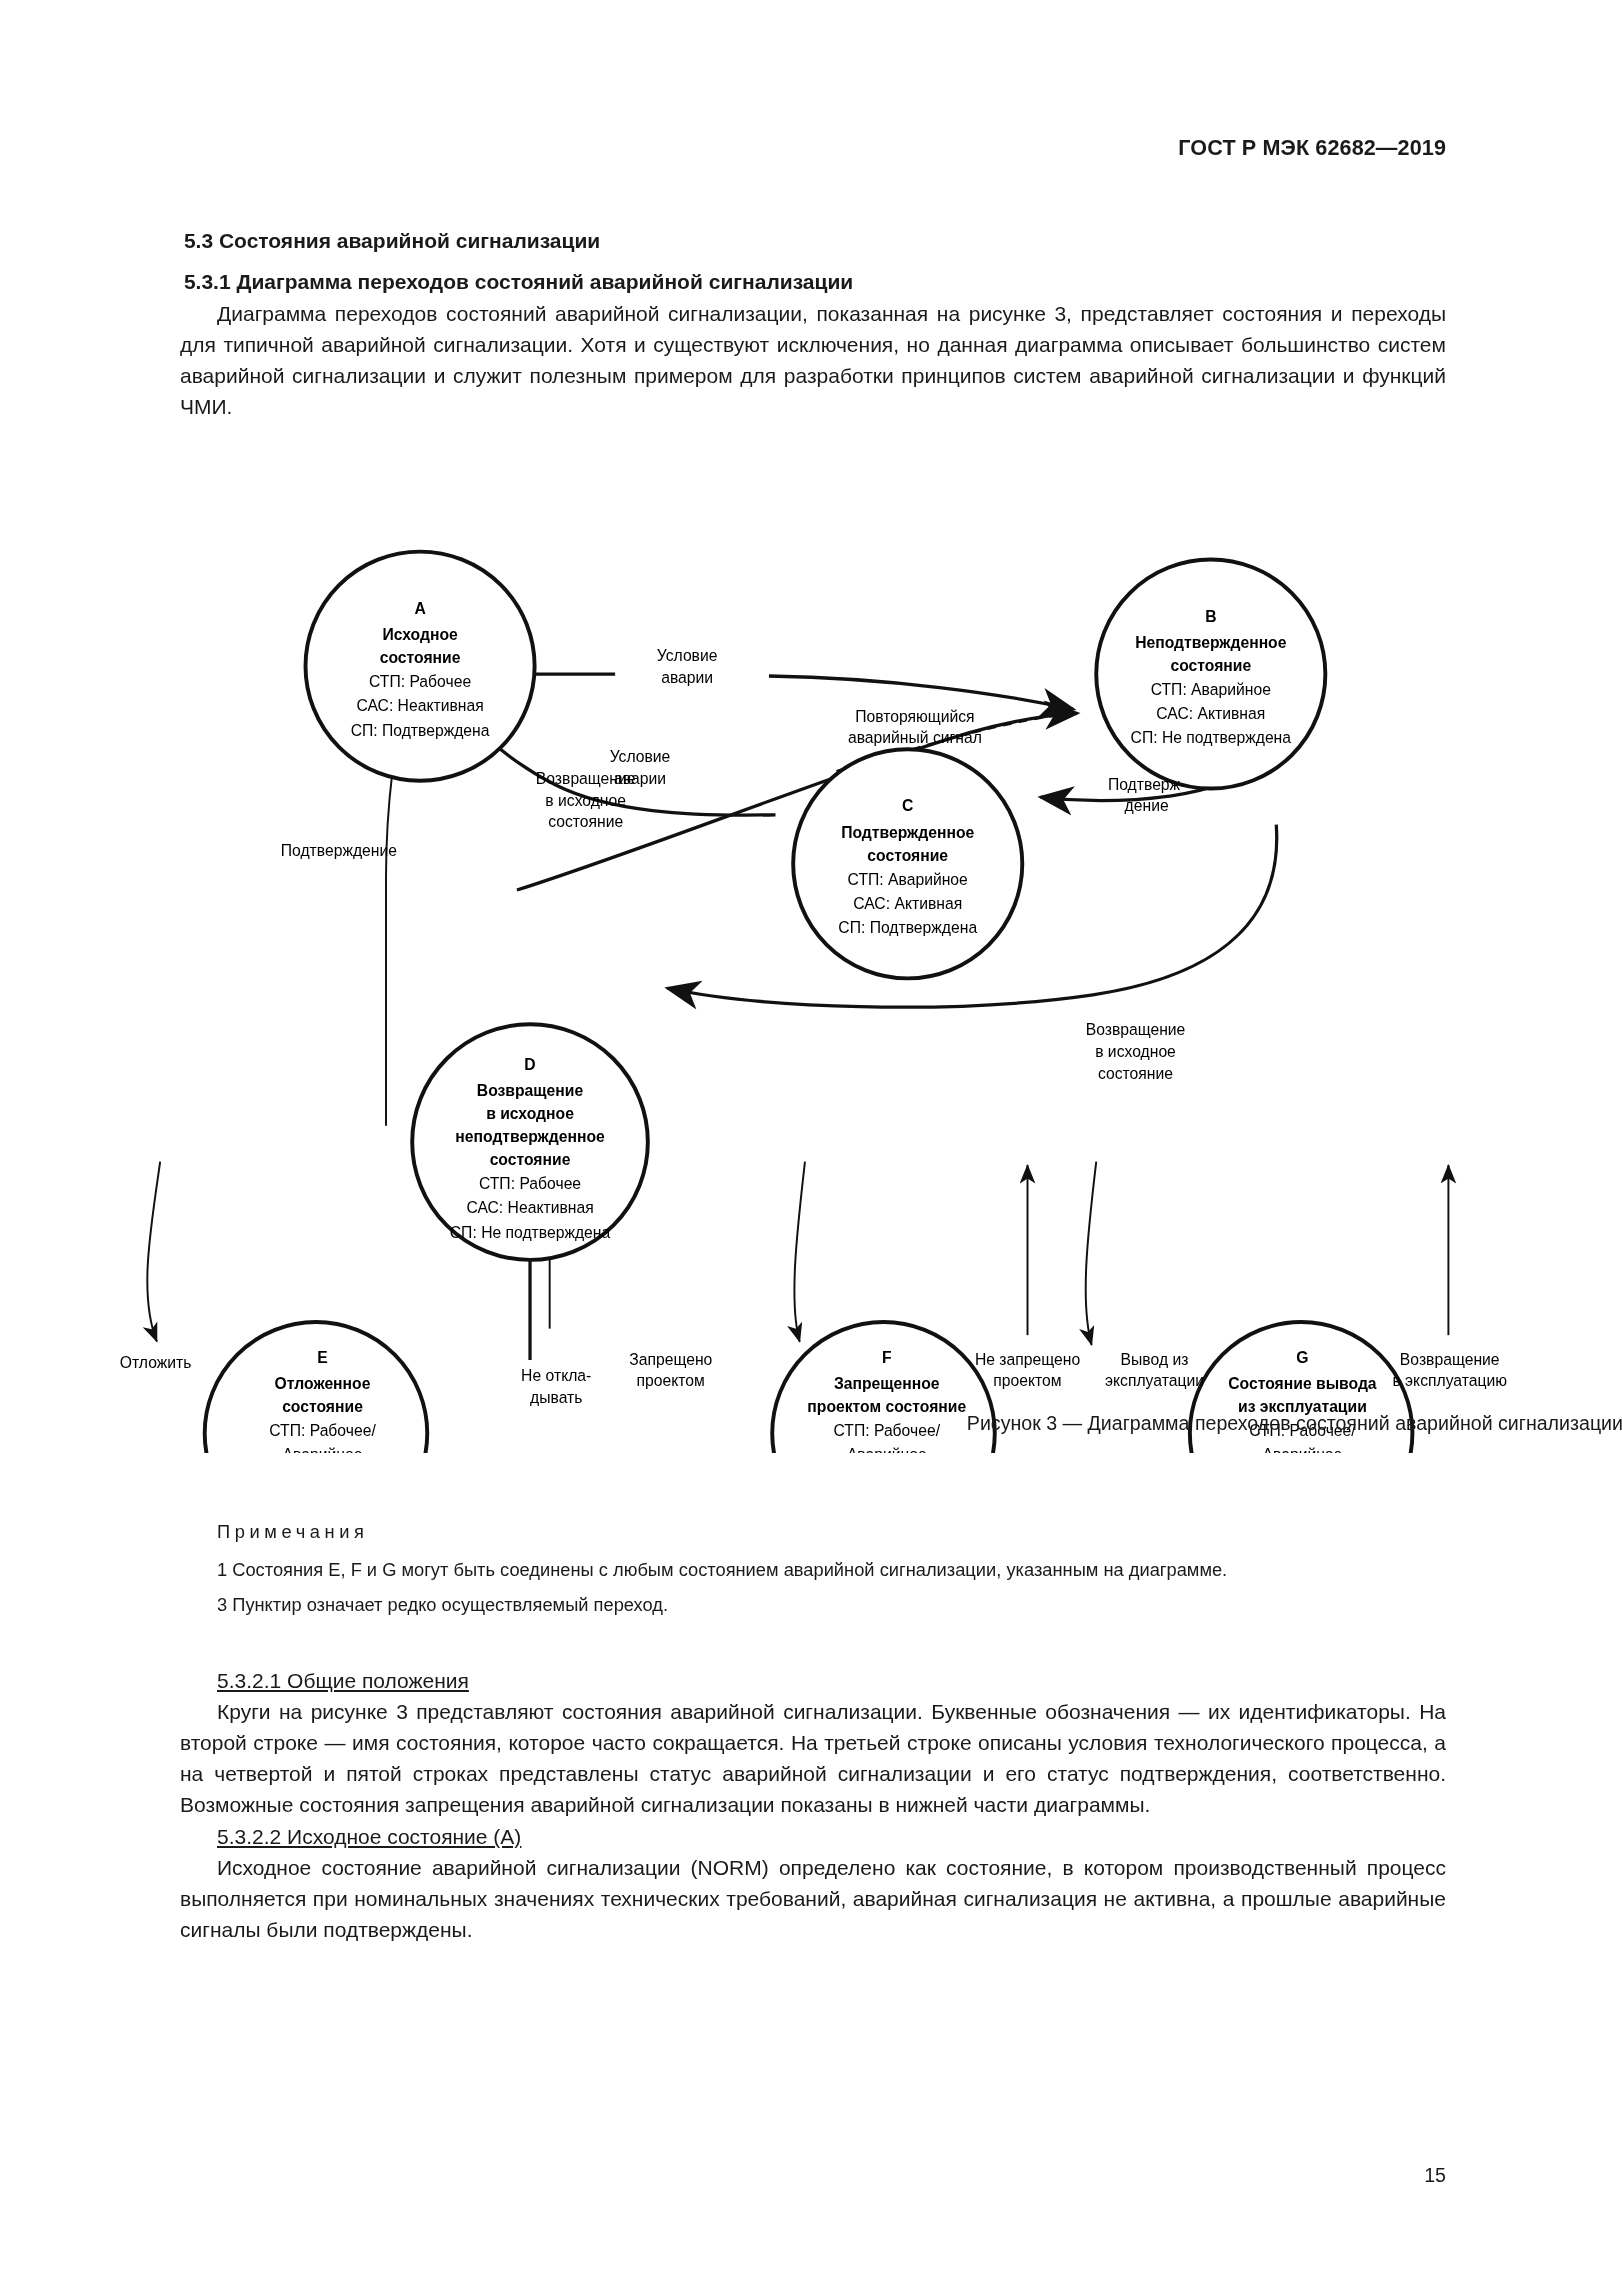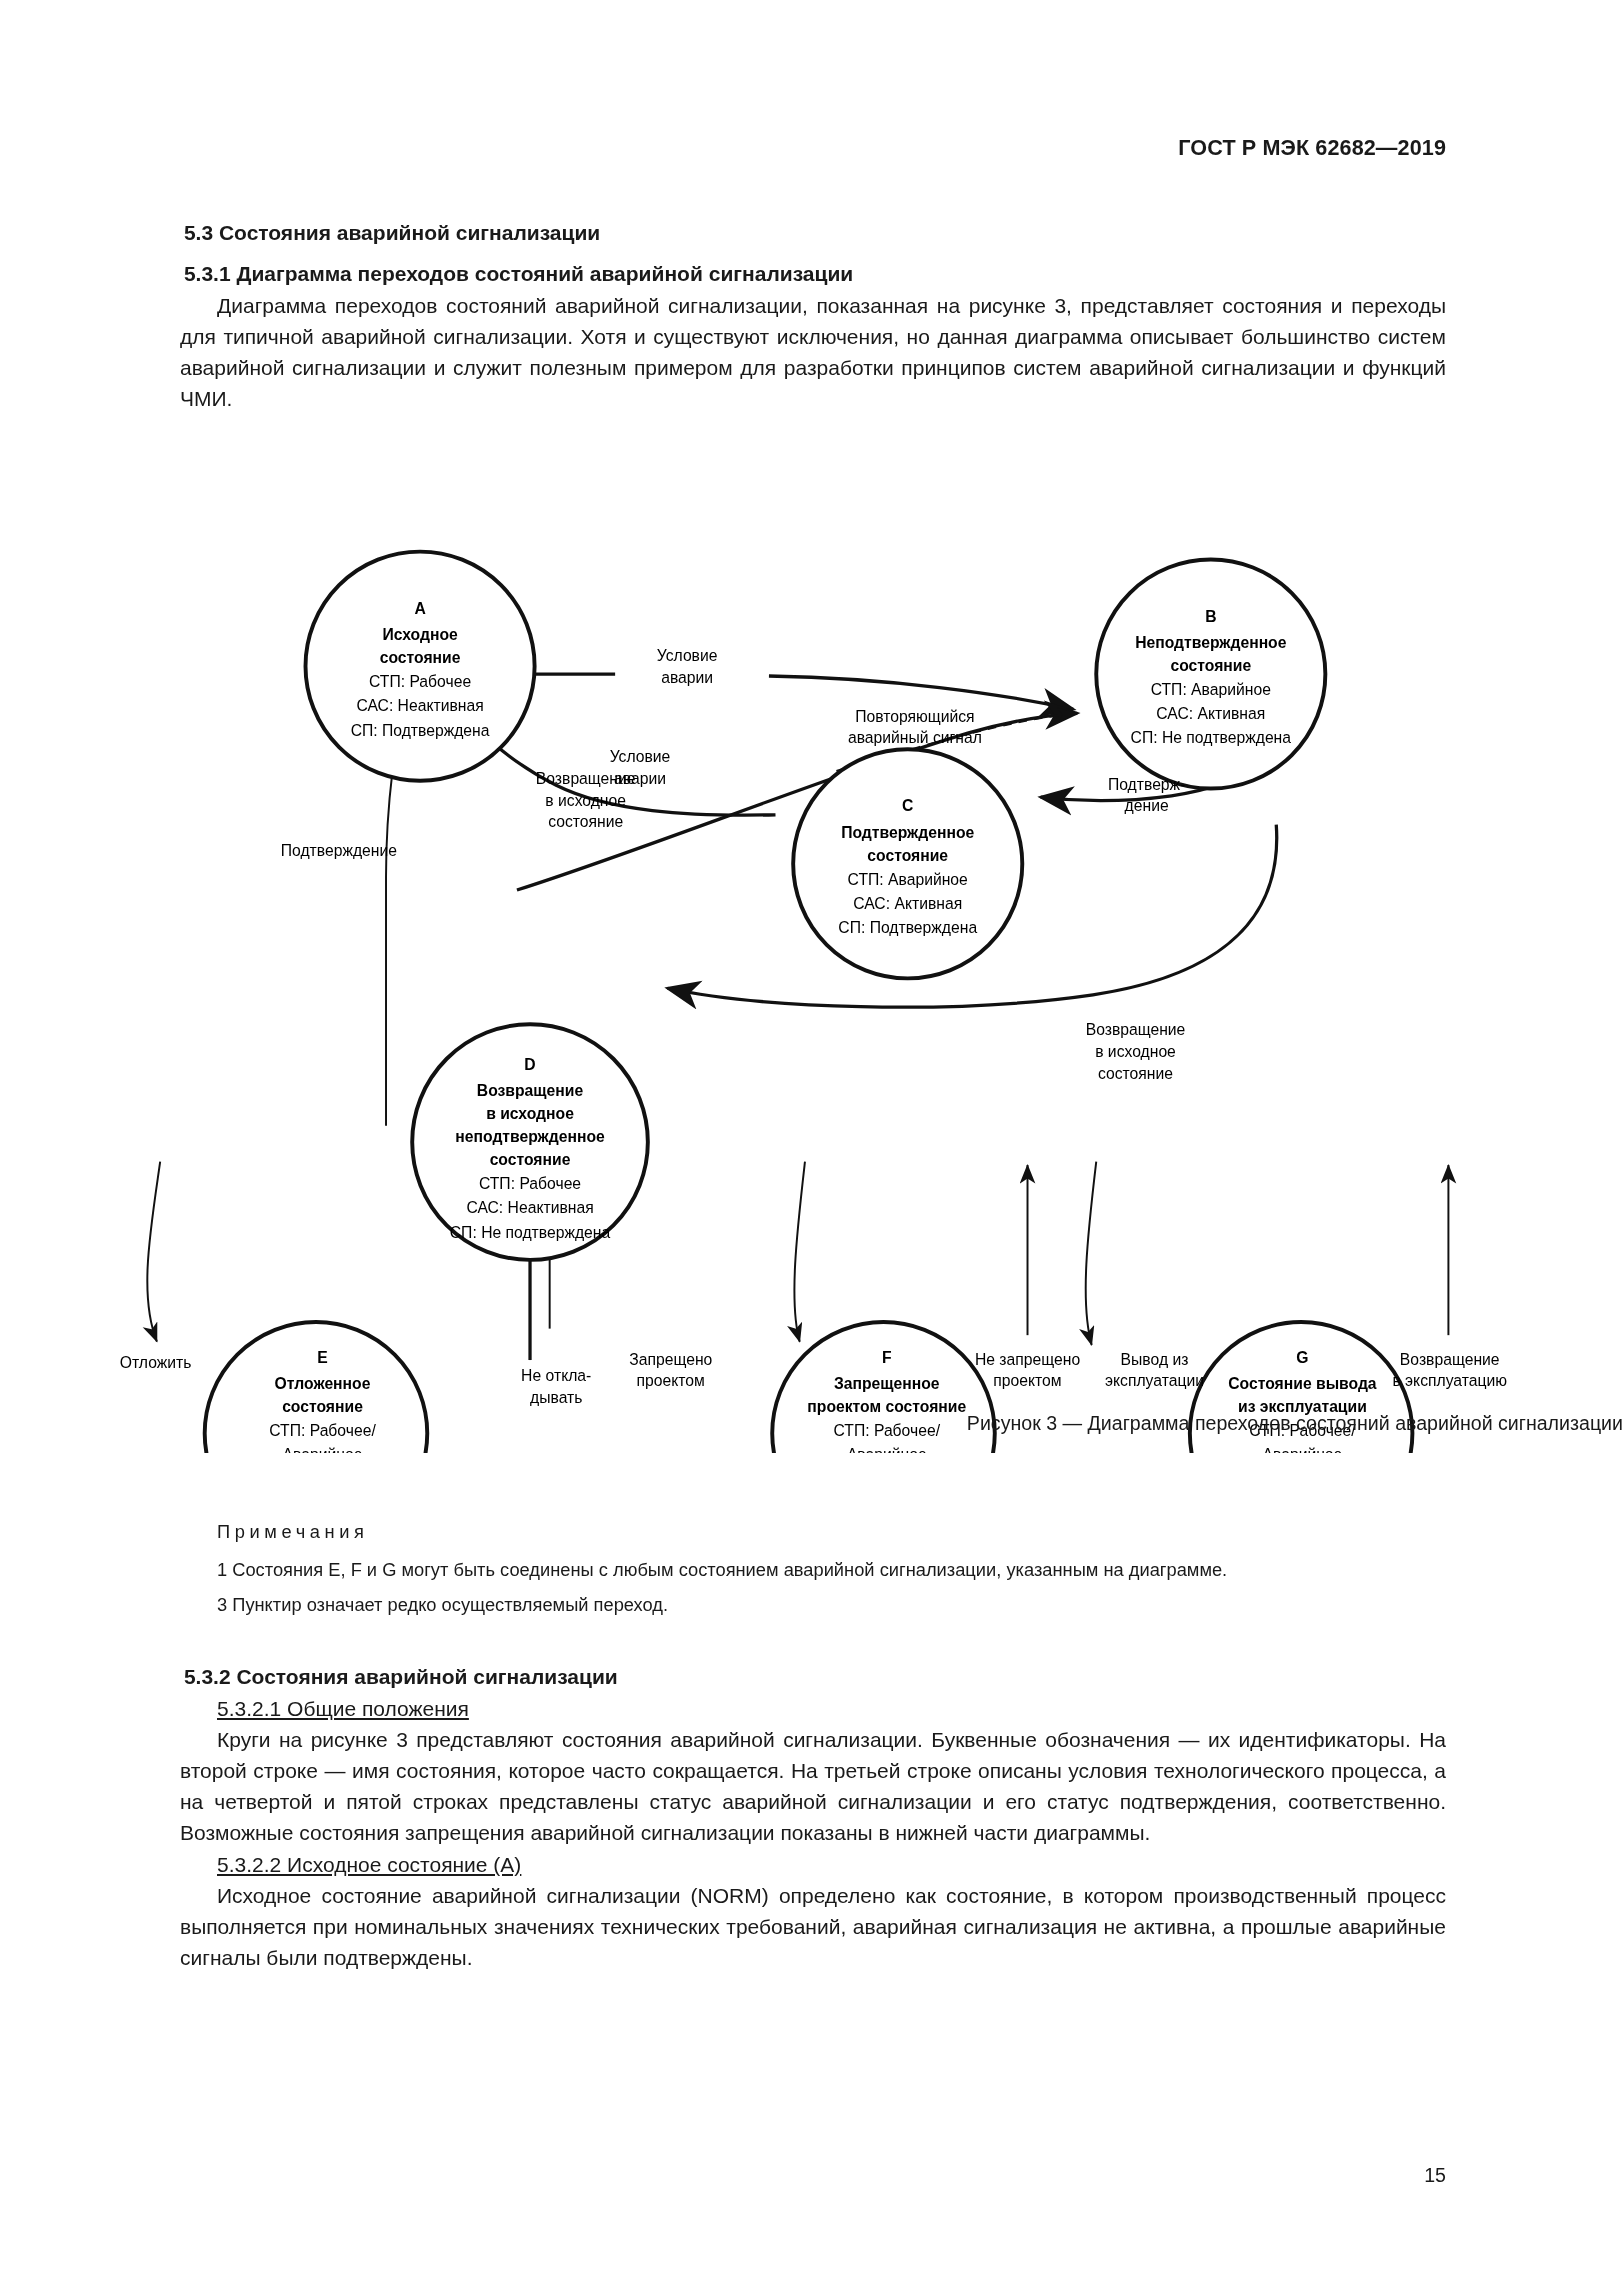--- a/index.html
+++ b/index.html
@@ -28,21 +28,21 @@
   }
   .content{
     position:absolute;
     left:180px;
     top:213px;
     width:1266px;
   }
   h2.sec{
     font-size:21px;
     font-weight:bold;
-    margin:8px 0 17px 0;
+    margin:16px 0 17px 0;
     padding-left:3.9px;
   }
   h3.sec{
     font-size:21px;
     font-weight:bold;
     margin:0 0 3.9px 0;
     padding-left:3.9px;
   }
   p.body{
     font-size:21px;
@@ -310,21 +310,20 @@
 
   <div class="figcaption">Рисунок 3 — Диаграмма переходов состояний аварийной сигнализации</div>
 
   <div class="notes">
     <div class="notes-title">Примечания</div>
     <p class="note">1 Состояния E, F и G могут быть соединены с любым состоянием аварийной сигнализации, указанным на диаграмме.</p>
     <p class="note">3 Пунктир означает редко осуществляемый переход.</p>
   </div>
 
   <div class="tail">
-    <h3 class="sec">5.3.2 Состояния аварийной сигнализации</h3>
     <div class="sub-head">5.3.2.1 Общие положения</div>
     <p class="body">Круги на рисунке 3 представляют состояния аварийной сигнализации. Буквенные обозначения — их идентификаторы. На второй строке — имя состояния, которое часто сокращается. На третьей строке описаны условия технологического процесса, а на четвертой и пятой строках представлены статус аварийной сигнализации и его статус подтверждения, соответственно. Возможные состояния запрещения аварийной сигнализации показаны в нижней части диаграммы.</p>
     <div class="sub-head">5.3.2.2 Исходное состояние (A)</div>
     <p class="body">Исходное состояние аварийной сигнализации (NORM) определено как состояние, в котором производственный процесс выполняется при номинальных значениях технических требований, аварийная сигнализация не активна, а прошлые аварийные сигналы были подтверждены.</p>
   </div>
 
   <div class="pagenum">15</div>
 
 </div>
 

